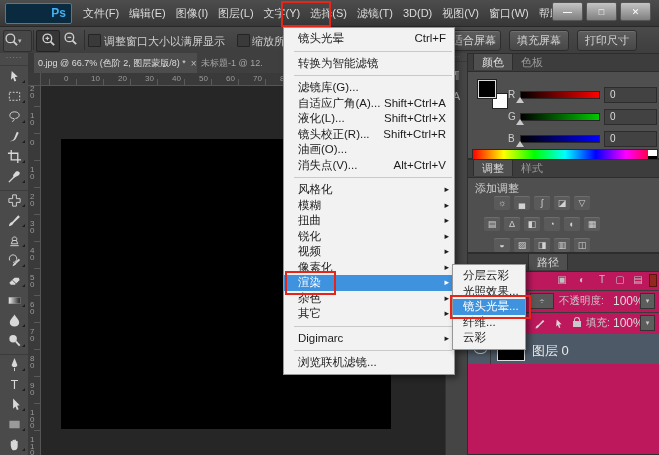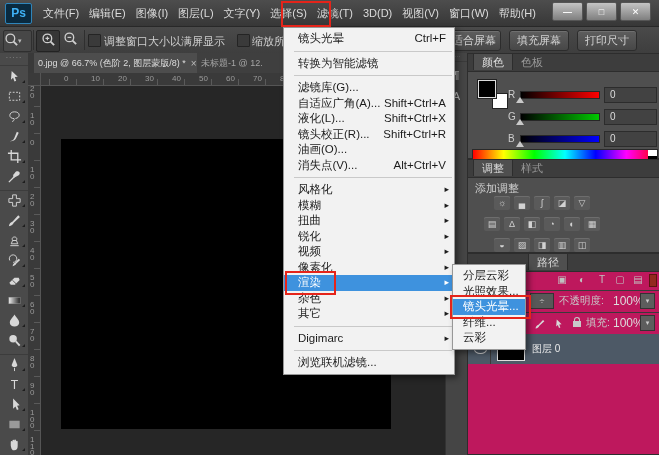--- a/index.html
+++ b/index.html
@@ -2,21 +2,21 @@
 <html><head>
 <meta charset="utf-8">
 <style>
   html,body{margin:0;padding:0;background:#222;}
   #app{position:relative;width:659px;height:455px;background:#535353;overflow:hidden;
        font-family:"Liberation Sans","DejaVu Sans",sans-serif;cursor:default;}
   
   .titlebar{position:absolute;left:0;top:0;width:659px;height:26px;
     background:linear-gradient(#4d4d4d,#373737);border-bottom:1px solid #282828;display:flex;align-items:center;}
   .ps-logo{width:25px;height:19px;margin:0 6px 0 5px;background:#0a2a3f;border:1px solid #2f85ba;border-radius:2px;
-    color:#3fb1f5;font-weight:bold;font-size:12px;display:flex;align-items:center;justify-content:center;}
+    color:#3fb1f5;font-weight:bold;font-size:12px;display:flex;align-items:center;justify-content:center;padding-left:40px;}
   #menubar{display:flex;height:100%;align-items:center;}
   .menu-item{padding:0 3px;margin:0 2px;font-size:11px;color:#dcdcdc;line-height:26px;white-space:nowrap;}
   .win-controls{position:absolute;right:8px;top:2px;display:flex;gap:3px;}
   .win-btn{width:29px;height:17px;background:linear-gradient(#c4c4c4,#7f7f7f);border:1px solid #555;
     border-radius:2px;color:#fff;font-size:9px;font-weight:bold;display:flex;align-items:center;justify-content:center;}
   
   .optionsbar{position:absolute;left:0;top:27px;width:659px;height:26px;
     background:linear-gradient(#4a4a4a,#3e3e3e);border-bottom:1px solid #2a2a2a;}
   .preset-box{position:absolute;left:3px;top:3px;width:27px;height:20px;border:1px solid #2f2f2f;border-radius:2px;
     background:#474747;display:flex;align-items:center;}
@@ -102,21 +102,21 @@
   .caret-btn::after{content:"▾";}
   .lock-ico{position:absolute;top:4px;width:13px;height:13px;}
   .mini-lock{position:absolute;left:105px;top:9px;width:8px;height:6px;background:#c9c9c9;}
   .mini-lock::before{content:"";position:absolute;left:1px;top:-4px;width:4px;height:4px;
     border:1.5px solid #c9c9c9;border-bottom:none;border-radius:3px 3px 0 0;}
   .lp-layer-row{position:absolute;left:0;top:80px;width:192px;height:30px;background:#4d5966;}
   .mini-eye{position:absolute;left:6px;top:11px;width:11px;height:7px;border:1px solid #cfcfcf;border-radius:50%;}
   .mini-eye::after{content:"";position:absolute;left:3px;top:1px;width:3px;height:3px;border-radius:50%;background:#cfcfcf;}
   .lp-eyesep{position:absolute;left:22px;top:0;width:1px;height:30px;background:#3a3a3a;}
   .lp-thumb{position:absolute;left:29px;top:4px;width:26px;height:21px;background:#000;border:1px solid #ddd;}
-  .lp-name{position:absolute;left:64px;top:8px;font-size:10px;color:#ebebeb;}
+  .lp-name{position:absolute;left:64px;top:8px;font-size:13px;color:#ebebeb;}
   
   .filter-menu{position:absolute;left:283px;top:27px;width:172px;background:#f2f2f2;border:1px solid #979797;
     box-shadow:3px 3px 6px rgba(0,0,0,.45);z-index:50;padding:3px 0;box-sizing:border-box;}
   .fm-item{position:relative;height:15.5px;line-height:15.5px;font-size:11.5px;color:#1c1c1c;padding-left:14px;white-space:nowrap;}
   .fm-item .fm-short{position:absolute;right:8px;}
   .fm-item.has-sub::after{content:"▸";position:absolute;right:5px;font-size:9px;}
   .fm-item.hl{background:#3e92de;color:#fff;}
   .fm-item.hl::after{color:#fff;}
   .fm-sep{height:9px;position:relative;}
   .fm-sep::after{content:"";position:absolute;left:10px;right:2px;top:4px;border-top:1px solid #c9c9c9;}

